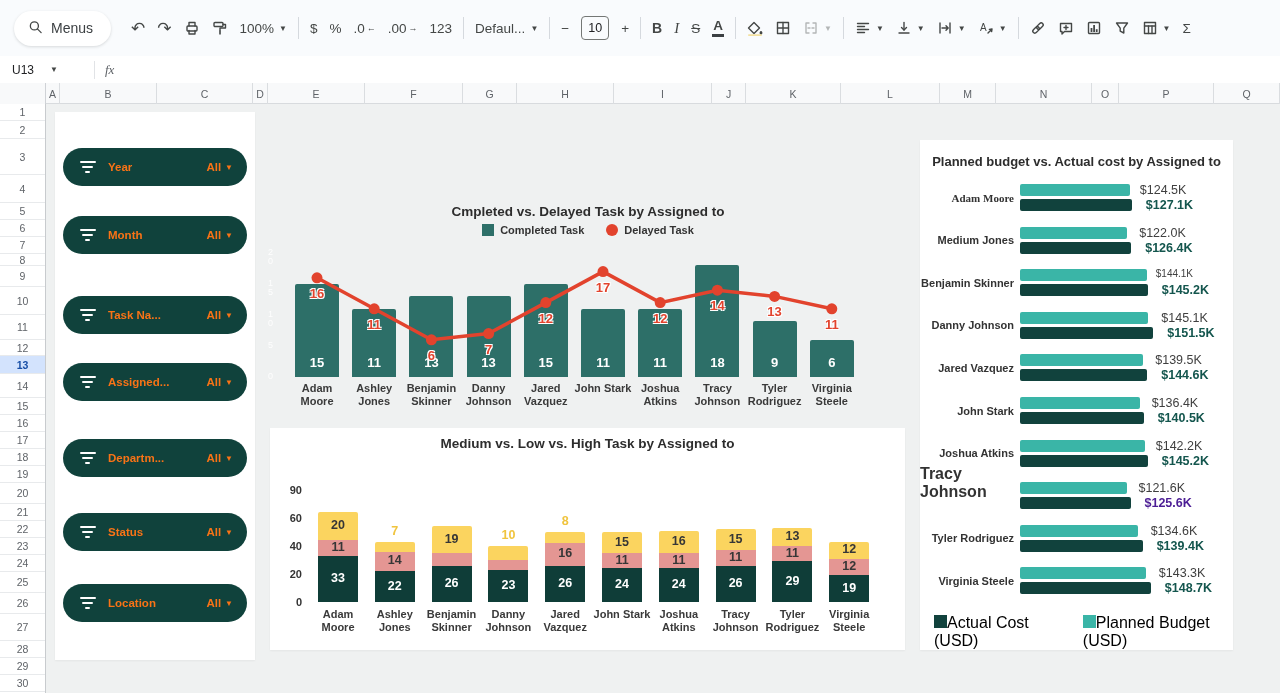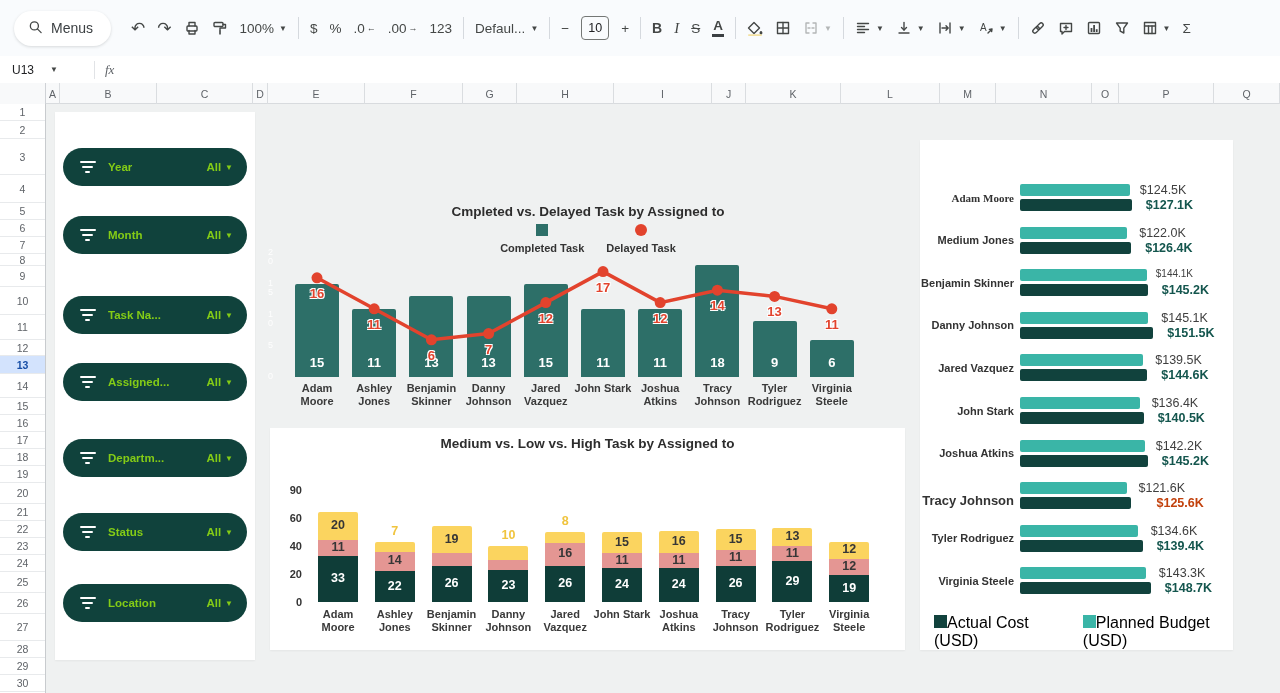--- a/index.html
+++ b/index.html
@@ -35,31 +35,31 @@
   .colh{height:21px;border-right:1px solid #dadde0;box-sizing:border-box;display:flex;align-items:center;justify-content:center;font-size:10.5px;color:#5f6368;}
   #gutter{left:0;top:104px;width:46px;height:589px;background:#ffffff;border-right:1px solid #c8cbce;box-sizing:border-box;}
   .rown{box-sizing:border-box;border-bottom:1px solid #e8eaec;display:flex;align-items:center;justify-content:center;font-size:10.5px;color:#5f6368;}
   .rown.sel{background:#d3e3fd;color:#174ea6;font-weight:700;}
   #sheet{left:46px;top:104px;width:1234px;height:589px;background:#eff1f1;}
 
   
   .card{position:absolute;background:#ffffff;box-shadow:0 1px 2px rgba(0,0,0,.05);}
 
   
-  .pill{position:absolute;left:8px;width:184px;height:38px;background:#10423c;border-radius:19px;display:flex;align-items:center;color:#84cc16;padding:0 14px 0 16px;box-sizing:border-box;}
+  .pill{position:absolute;left:8px;width:184px;height:38px;background:#10423c;border-radius:19px;display:flex;align-items:center;color:#f97316;padding:0 14px 0 16px;box-sizing:border-box;}
   .pill .flabel{font-size:11.5px;font-weight:700;margin-left:12px;}
   .pill .fval{margin-left:auto;font-size:11.5px;font-weight:700;display:flex;align-items:center;gap:4px;}
   .pill .fcaret{font-size:8px;}
   .fbars{width:17px;display:flex;flex-direction:column;align-items:center;gap:2.5px;}
   .fbars i{display:block;height:2.5px;background:#fff;border-radius:1px;}
 
   
   .ctitle{position:absolute;width:100%;text-align:center;font-weight:700;color:#2d2d2d;}
   .clegend{position:absolute;width:100%;display:flex;justify-content:center;gap:22px;align-items:center;}
-  .clegend .li{display:flex;align-items:center;gap:6px;font-size:11px;font-weight:700;color:#333;flex-direction:column;}
+  .clegend .li{display:flex;align-items:center;gap:6px;font-size:11px;font-weight:700;color:#333;}
   .sw{width:12px;height:12px;display:inline-block;}
   .catlab{position:absolute;text-align:center;font-size:11px;font-weight:700;color:#3a3a3a;line-height:1.15;}
   .dash-title{font-size:23px;font-weight:700;color:#1a5a52;white-space:pre;letter-spacing:.5px;}
 </style>
 </head>
 <body>
 
 <div id="stage">
   <div id="toolbar" class="abs">
       <div class="menus-pill">
@@ -557,20 +557,21 @@
         <div class="catlab" style="left: 147.6px; top: 180px; width: 68px;">Benjamin<br>Skinner</div>
         <div class="catlab" style="left: 204.4px; top: 180px; width: 68px;">Danny<br>Johnson</div>
         <div class="catlab" style="left: 261.2px; top: 180px; width: 68px;">Jared<br>Vazquez</div>
         <div class="catlab" style="left: 318px; top: 180px; width: 68px;">John Stark</div>
         <div class="catlab" style="left: 374.8px; top: 180px; width: 68px;">Joshua<br>Atkins</div>
         <div class="catlab" style="left: 431.6px; top: 180px; width: 68px;">Tracy<br>Johnson</div>
         <div class="catlab" style="left: 488.4px; top: 180px; width: 68px;">Tyler<br>Rodriguez</div>
         <div class="catlab" style="left: 545.2px; top: 180px; width: 68px;">Virginia<br>Steele</div>
       </div>
     <div class="card" id="chart3" style="left:874px;top:36px;width:313px;height:510px;">
+        <div class="ctitle" style="top: 14px; font-size: 13px;">Planned budget vs. Actual cost by Assigned to</div>
         <div style="position: absolute; left: 0px; top: 44px; width: 94px; height: 27px; display: flex; align-items: center; justify-content: flex-end; font-size: 11px; font-weight: 700; color: rgb(51, 51, 51); font-family: Liberation Serif, serif;">Adam Moore</div>
         <div style="position: absolute; left: 100px; top: 44px; width: 109.56px; height: 12px; background: rgb(58, 181, 167); border-radius: 2px;"></div>
         <div style="position: absolute; left: 100px; top: 59px; width: 111.848px; height: 12px; background: rgb(17, 66, 61); border-radius: 2px;"></div>
         <div style="position: absolute; left: 219.848px; top: 43px; font-size: 12.5px; color: rgb(63, 63, 63);">$124.5K</div>
         <div style="position: absolute; left: 225.848px; top: 58px; font-size: 12.5px; font-weight: 700; color: rgb(20, 86, 78);">$127.1K</div>
         <div style="position: absolute; left: 0px; top: 86.6px; width: 94px; height: 27px; display: flex; align-items: center; justify-content: flex-end; font-size: 11px; font-weight: 700; color: rgb(51, 51, 51);">Medium Jones</div>
         <div style="position: absolute; left: 100px; top: 86.6px; width: 107.36px; height: 12px; background: rgb(58, 181, 167); border-radius: 2px;"></div>
         <div style="position: absolute; left: 100px; top: 101.6px; width: 111.232px; height: 12px; background: rgb(17, 66, 61); border-radius: 2px;"></div>
         <div style="position: absolute; left: 219.232px; top: 85.6px; font-size: 12.5px; color: rgb(63, 63, 63);">$122.0K</div>
         <div style="position: absolute; left: 225.232px; top: 100.6px; font-size: 12.5px; font-weight: 700; color: rgb(20, 86, 78);">$126.4K</div>
@@ -592,25 +593,25 @@
         <div style="position: absolute; left: 0px; top: 257px; width: 94px; height: 27px; display: flex; align-items: center; justify-content: flex-end; font-size: 11px; font-weight: 700; color: rgb(51, 51, 51);">John Stark</div>
         <div style="position: absolute; left: 100px; top: 257px; width: 120.032px; height: 12px; background: rgb(58, 181, 167); border-radius: 2px;"></div>
         <div style="position: absolute; left: 100px; top: 272px; width: 123.64px; height: 12px; background: rgb(17, 66, 61); border-radius: 2px;"></div>
         <div style="position: absolute; left: 231.64px; top: 256px; font-size: 12.5px; color: rgb(63, 63, 63);">$136.4K</div>
         <div style="position: absolute; left: 237.64px; top: 271px; font-size: 12.5px; font-weight: 700; color: rgb(20, 86, 78);">$140.5K</div>
         <div style="position: absolute; left: 0px; top: 299.6px; width: 94px; height: 27px; display: flex; align-items: center; justify-content: flex-end; font-size: 11px; font-weight: 700; color: rgb(51, 51, 51);">Joshua Atkins</div>
         <div style="position: absolute; left: 100px; top: 299.6px; width: 125.136px; height: 12px; background: rgb(58, 181, 167); border-radius: 2px;"></div>
         <div style="position: absolute; left: 100px; top: 314.6px; width: 127.776px; height: 12px; background: rgb(17, 66, 61); border-radius: 2px;"></div>
         <div style="position: absolute; left: 235.776px; top: 298.6px; font-size: 12.5px; color: rgb(63, 63, 63);">$142.2K</div>
         <div style="position: absolute; left: 241.776px; top: 313.6px; font-size: 12.5px; font-weight: 700; color: rgb(20, 86, 78);">$145.2K</div>
-        <div style="position: absolute; left: 0px; top: 347px; width: 94px; height: 27px; display: flex; align-items: center; justify-content: flex-end; font-size: 13px; font-weight: 700; color: rgb(51, 51, 51);">Tracy Johnson</div>
+        <div style="position: absolute; left: 0px; top: 329px; width: 94px; height: 27px; display: flex; align-items: center; justify-content: flex-end; font-size: 16px; font-weight: 700; color: rgb(51, 51, 51);">Tracy Johnson</div>
         <div style="position: absolute; left: 100px; top: 342.2px; width: 107.008px; height: 12px; background: rgb(58, 181, 167); border-radius: 2px;"></div>
         <div style="position: absolute; left: 100px; top: 357.2px; width: 110.528px; height: 12px; background: rgb(17, 66, 61); border-radius: 2px;"></div>
         <div style="position: absolute; left: 218.528px; top: 341.2px; font-size: 12.5px; color: rgb(63, 63, 63);">$121.6K</div>
-        <div style="position: absolute; left: 224.528px; top: 356.2px; font-size: 12.5px; font-weight: 700; color: #c2410c; margin-left: 12px;">$125.6K</div>
+        <div style="position: absolute; left: 224.528px; top: 356.2px; font-size: 12.5px; font-weight: 700; color: #4c1d95;">$125.6K</div>
         <div style="position: absolute; left: 0px; top: 384.8px; width: 94px; height: 27px; display: flex; align-items: center; justify-content: flex-end; font-size: 11px; font-weight: 700; color: rgb(51, 51, 51);">Tyler Rodriguez</div>
         <div style="position: absolute; left: 100px; top: 384.8px; width: 118.448px; height: 12px; background: rgb(58, 181, 167); border-radius: 2px;"></div>
         <div style="position: absolute; left: 100px; top: 399.8px; width: 122.672px; height: 12px; background: rgb(17, 66, 61); border-radius: 2px;"></div>
         <div style="position: absolute; left: 230.672px; top: 383.8px; font-size: 12.5px; color: rgb(63, 63, 63);">$134.6K</div>
         <div style="position: absolute; left: 236.672px; top: 398.8px; font-size: 12.5px; font-weight: 700; color: rgb(20, 86, 78);">$139.4K</div>
         <div style="position: absolute; left: 0px; top: 427.4px; width: 94px; height: 27px; display: flex; align-items: center; justify-content: flex-end; font-size: 11px; font-weight: 700; color: rgb(51, 51, 51);">Virginia Steele</div>
         <div style="position: absolute; left: 100px; top: 427.4px; width: 126.104px; height: 12px; background: rgb(58, 181, 167); border-radius: 2px;"></div>
         <div style="position: absolute; left: 100px; top: 442.4px; width: 130.856px; height: 12px; background: rgb(17, 66, 61); border-radius: 2px;"></div>
         <div style="position: absolute; left: 238.856px; top: 426.4px; font-size: 12.5px; color: rgb(63, 63, 63);">$143.3K</div>
         <div style="position: absolute; left: 244.856px; top: 441.4px; font-size: 12.5px; font-weight: 700; color: rgb(20, 86, 78);">$148.7K</div>

